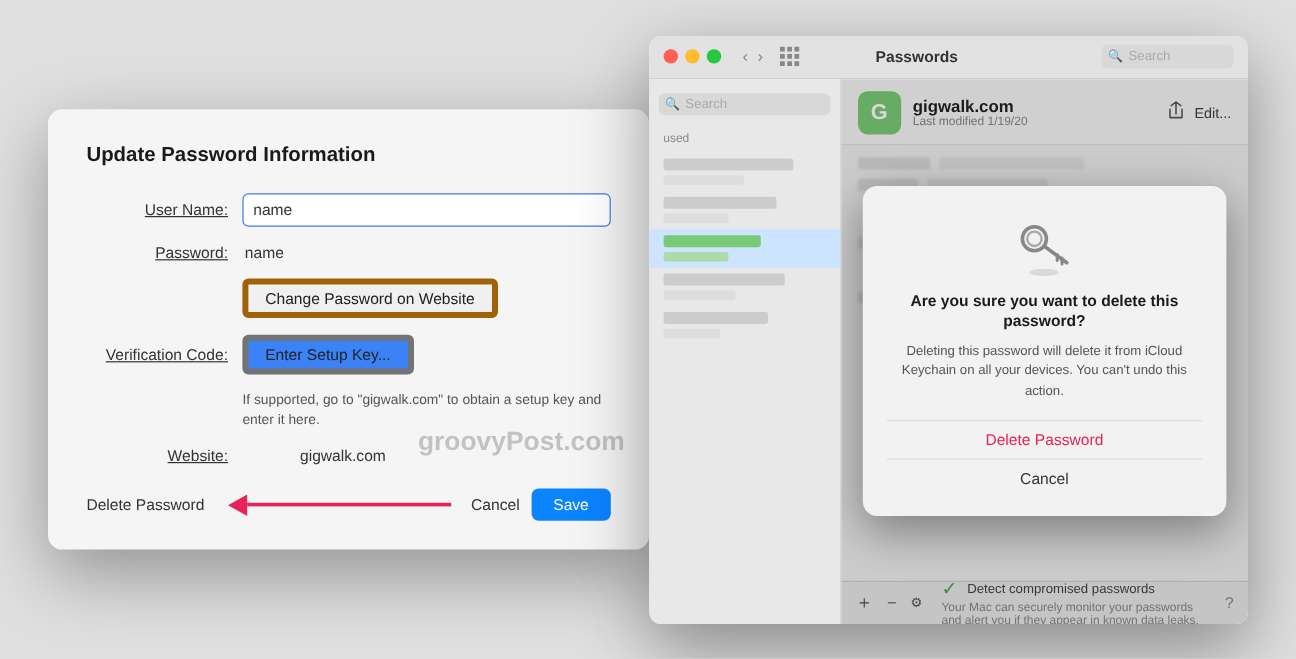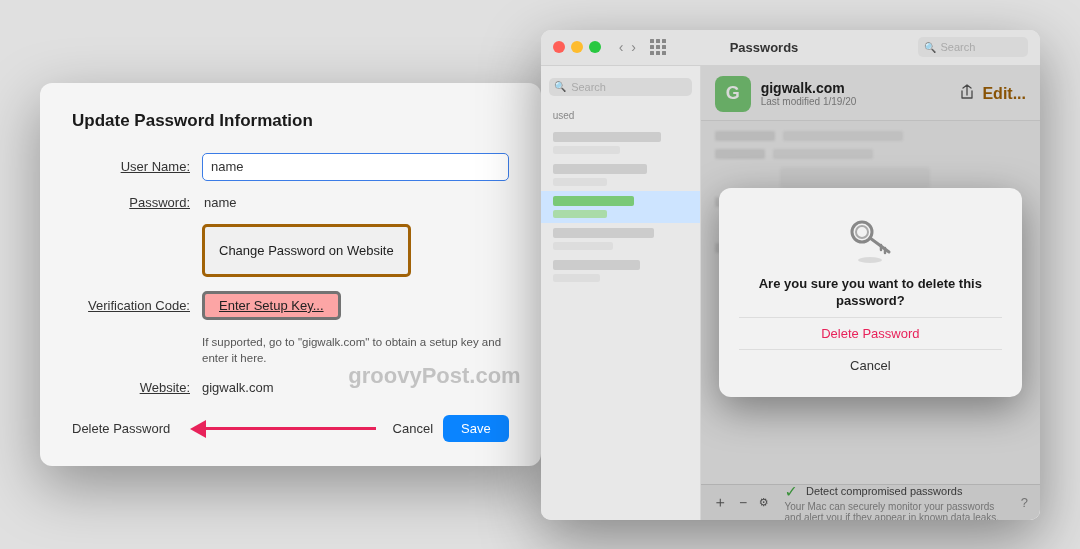--- a/index.html
+++ b/index.html
@@ -61,53 +61,53 @@
     }
 
     .form-value {
       font-size: 13px;
       color: #333;
       padding-left: 2px;
     }
 
     .change-password-btn {
       background: #f0f0f0;
-      border: 3px solid #a16207;
-      border-radius: 5px;
-      padding: 16px 14px;
-      font-size: 13px;
-      color: #222;
-      cursor: pointer;
-      margin-left: 0;
-    }
-
-    .setup-key-btn {
-      background: #fca5a5;
-      border: 3px solid #737373;
+      border: 5px solid #a16207;
       border-radius: 5px;
       padding: 4px 14px;
       font-size: 13px;
       color: #222;
       cursor: pointer;
-      text-decoration: underline;
+      margin-left: 0;
+    }
+
+    .setup-key-btn {
+      background: #3b82f6;
+      border: 5px solid #737373;
+      border-radius: 5px;
+      padding: 4px 14px;
+      font-size: 13px;
+      color: #222;
+      cursor: pointer;
     }
 
     .verification-hint {
       font-size: 11.5px;
       color: #555;
       margin-left: 130px;
       margin-bottom: 14px;
       max-width: 340px;
       line-height: 1.4;
     }
 
     .website-row {
       display: flex;
       align-items: center;
       margin-bottom: 20px;
+      gap: 48px;
     }
 
     .website-value {
       font-size: 13px;
       color: #333;
     }
 
     .bottom-actions {
       display: flex;
       align-items: center;
@@ -388,24 +388,23 @@
       font-size: 12px;
       color: #555;
       background: none;
       border: none;
       cursor: pointer;
     }
 
     .edit-btn-right {
       background: none;
       border: none;
-      font-size: 16px;
-      color: #a16207;
-      cursor: pointer;
-      font-weight: bold;
+      font-size: 12px;
+      color: #404040;
+      cursor: pointer;
     }
 
     
     .blurred-content {
       padding: 10px 14px;
       opacity: 0.4;
       filter: blur(1px);
     }
 
     
@@ -689,20 +688,21 @@
               <circle cx="18" cy="20" r="6" fill="none" stroke="#aaa" stroke-width="2"></circle>
               <line x1="26" y1="26" x2="45" y2="40" stroke="#888" stroke-width="3" stroke-linecap="round"></line>
               <line x1="37" y1="33" x2="37" y2="38" stroke="#888" stroke-width="2.5" stroke-linecap="round"></line>
               <line x1="41" y1="36" x2="41" y2="41" stroke="#888" stroke-width="2.5" stroke-linecap="round"></line>
 
               <ellipse cx="26" cy="48" rx="12" ry="3" fill="rgba(0,0,0,0.1)"></ellipse>
             </svg>
           </div>
 
           <div class="alert-title">Are you sure you want to delete this password?</div>
+          <div class="alert-message">Deleting this password will delete it from iCloud Keychain on all your devices. You can't undo this action.</div>
 
           <button class="alert-delete-btn">Delete Password</button>
           <button class="alert-cancel-btn">Cancel</button>
         </div>
       </div>
 
       <div class="bottom-bar">
         <button class="bottom-btn">＋</button>
         <button class="bottom-btn">－</button>
         <button class="bottom-btn" style="font-size:11px;">⚙</button>

